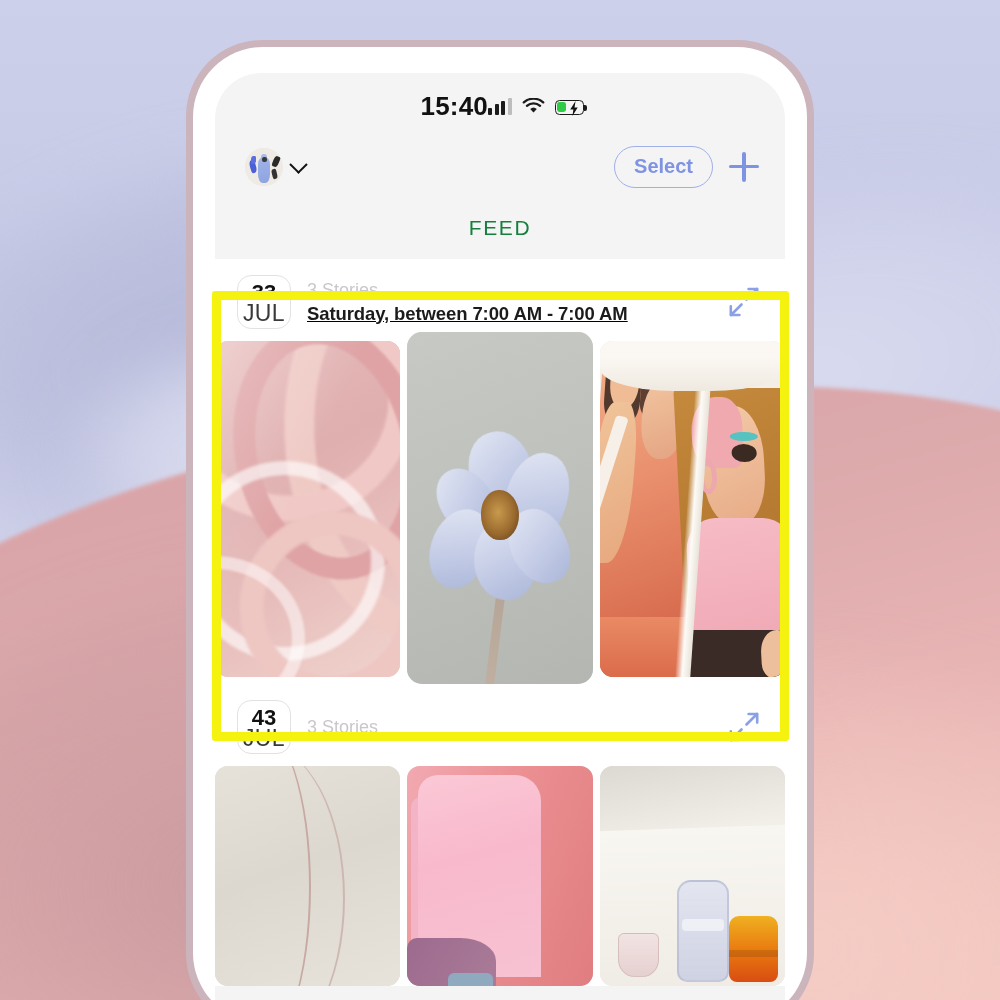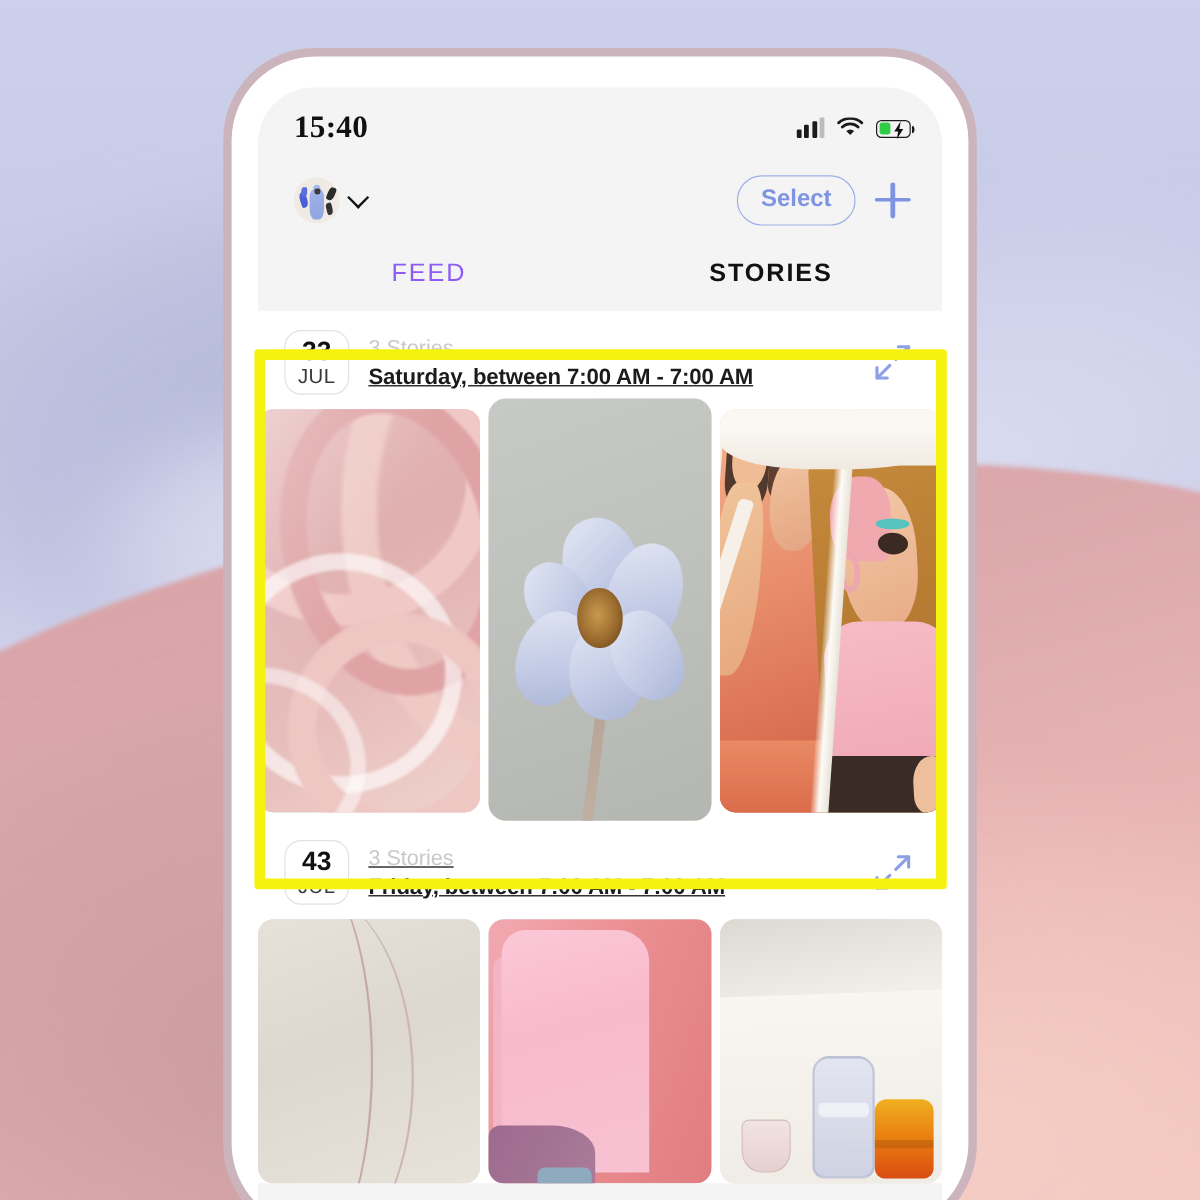--- a/index.html
+++ b/index.html
@@ -85,23 +85,22 @@
     width: 100%; height: 100%;
     border-radius: 46px 46px 0 0;
     background: #f4f4f4;
     overflow: hidden;
     position: relative;
   }
 
   
   .statusbar {
     height: 58px;
-    display: flex; align-items: center; justify-content: space-between;
+    display: flex; align-items: center; justify-content: center;
     padding: 8px 26px 0 30px;
-    font-family: Liberation Serif, serif;
   }
   .clock { font-size: 26px; font-weight: bold; color: #111; letter-spacing: .2px; }
   .status-icons { display: flex; align-items: flex-end; gap: 10px; }
   .signal { display: flex; align-items: flex-end; gap: 2.5px; height: 17px; }
   .signal i { width: 4px; border-radius: 1px; background: #1b1b1b; display: block; }
   .signal i:nth-child(1) { height: 7px; }
   .signal i:nth-child(2) { height: 11px; }
   .signal i:nth-child(3) { height: 14px; }
   .signal i:nth-child(4) { height: 17px; background: #bdbdbd; }
   .batt {
@@ -150,37 +149,37 @@
   .plus-btn::before, .plus-btn::after {
     content:""; position: absolute; background: #7f93e3; border-radius: 2px;
   }
   .plus-btn::before { left: 0; top: 13px; width: 30px; height: 3.4px; }
   .plus-btn::after { left: 13.3px; top: 0; width: 3.4px; height: 30px; }
 
   
   .tabs { display: flex; height: 62px; }
   .tab {
     flex: 1; display: flex; align-items: center; justify-content: center;
-    font-size: 21px; letter-spacing: 1.6px; color: #8b5cf6;
+    font-size: 21px; letter-spacing: 1.6px; color: #15803d;
   }
   .tab.active { color: #111; font-weight: bold; }
 
   
   .content { background: #ffffff; }
   .group-head {
     display: flex; align-items: center;
     padding: 16px 24px 12px 22px;
   }
   .date-chip {
     width: 54px; height: 54px; border: 1.4px solid #e2e2e2; border-radius: 14px;
     background: #fff; display: flex; flex-direction: column;
     align-items: center; justify-content: center; flex: 0 0 auto;
   }
   .date-chip .d { font-size: 22px; font-weight: bold; color: #111; line-height: 22px; }
-  .date-chip .m { font-size: 17px; color: #3a3a3a; line-height: 19px; letter-spacing: .4px; }
+  .date-chip .m { font-size: 23px; color: #3a3a3a; line-height: 19px; letter-spacing: .4px; }
   .group-txt { margin-left: 16px; text-decoration: underline; }
   .group-txt .count { font-size: 18px; color: #c9c7cb; line-height: 23px; }
   .group-txt .when { font-size: 18.5px; color: #1b1b1b; font-weight: bold; line-height: 24px; letter-spacing: -.1px; }
   .collapse-icon { margin-left: auto; width: 34px; height: 34px; flex: 0 0 auto; }
 
   .thumb-row { display: flex; gap: 7px; padding: 0 0 0 0; align-items: flex-start; }
   .thumb {
     flex: 1 1 0; border-radius: 13px; overflow: hidden; position: relative;
     background: #ddd;
   }
@@ -460,21 +459,20 @@
             <div class="av-sq"></div>
         </div>
         <div class="chev"></div>
         <div class="spacer"></div>
         <button class="select-btn">Select</button>
         <div class="plus-btn"></div>
       </div>
 
       <div class="tabs">
         <div class="tab">FEED</div>
-        <div class="tab active">STORIES</div>
       </div>
 
       <div class="content">
 
         <div>
           <div class="group-head">
             <div class="date-chip">
               <div class="d">33</div>
               <div class="m">JUL</div>
             </div>
@@ -544,21 +542,20 @@
         </div>
 
         <div>
           <div class="group-head">
             <div class="date-chip">
               <div class="d">43</div>
               <div class="m">JUL</div>
             </div>
             <div class="group-txt">
               <div class="count">3 Stories</div>
-              <div class="when">Friday, between 7:00 AM - 7:00 AM</div>
             </div>
             <svg class="collapse-icon" viewBox="0 0 34 34">
               <g stroke="#8ba0e6" stroke-width="2.6" stroke-linecap="round" stroke-linejoin="round" fill="none">
                 <path d="M30 4 19.5 14.5"></path>
                   <path d="M21.6 4h8.6v8.6"></path>
                 <path d="M4 30 14.5 19.5"></path>
                   <path d="M12.4 30H3.8v-8.6"></path>
               </g>
             </svg>
           </div>

